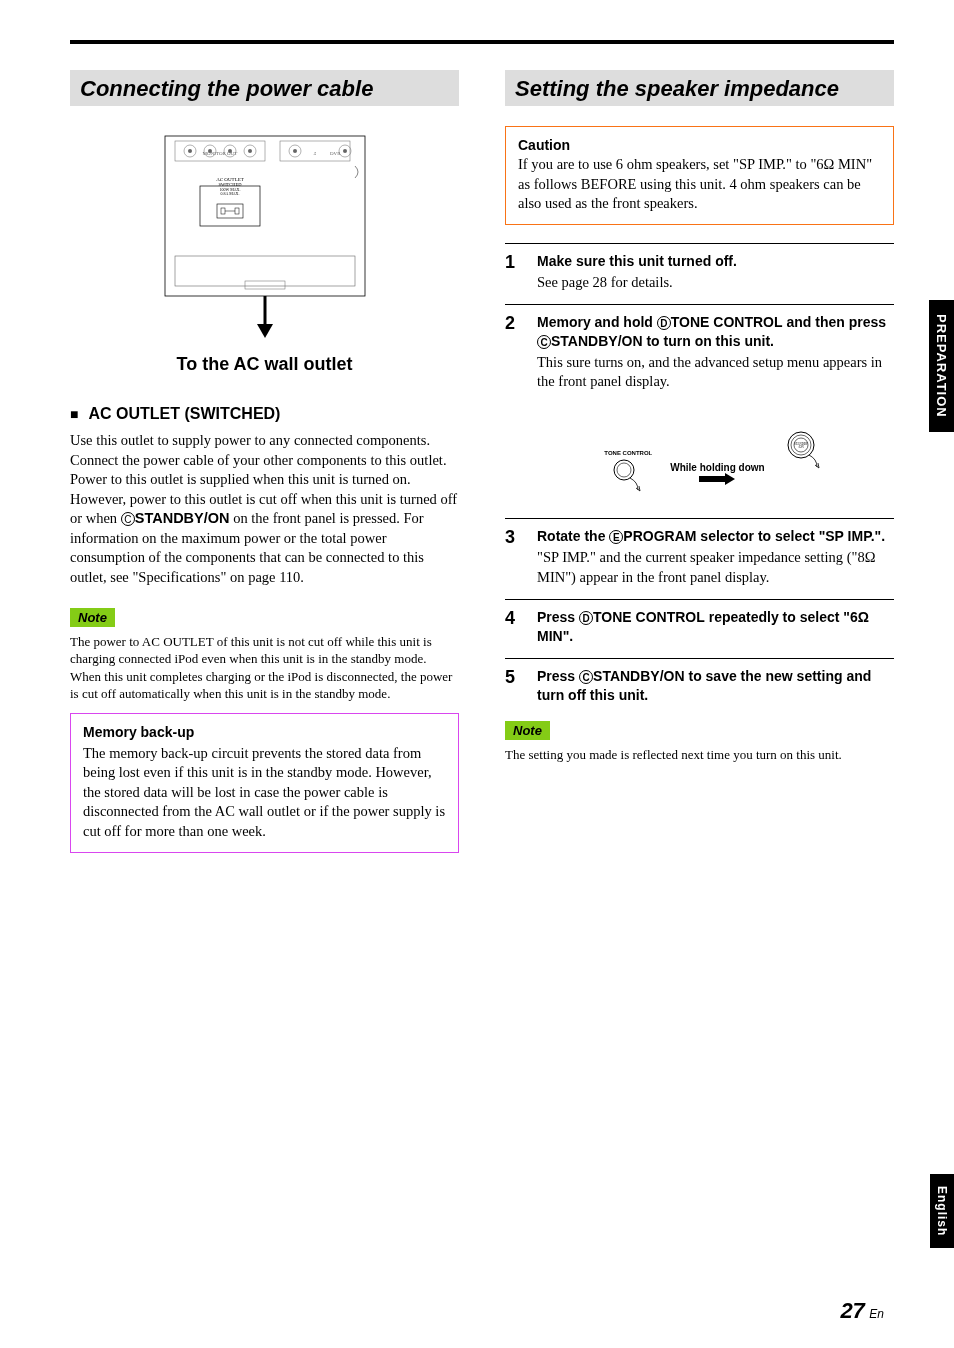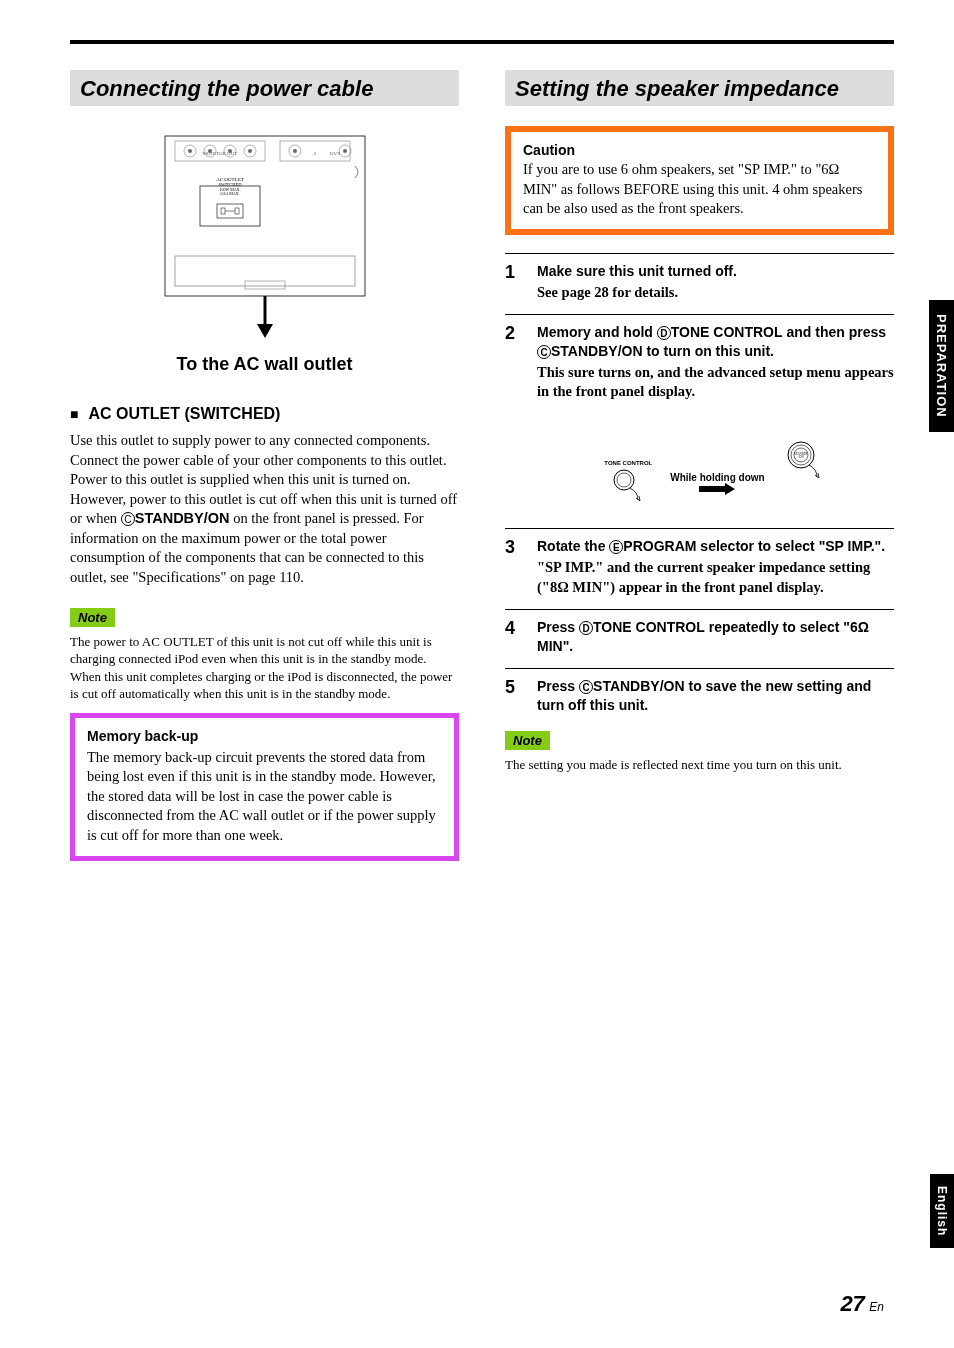--- a/index.html
+++ b/index.html
@@ -57,71 +57,71 @@
     font-family: Arial, Helvetica, sans-serif;
     font-weight: bold;
     font-style: italic;
     font-size: 13px;
     padding: 2px 8px;
     display: inline-block;
     margin: 10px 0 6px 0;
   }
   .note-text { font-size: 13px; line-height: 1.35; margin-bottom: 10px; }
   .memory-box {
-    border: 5px solid #d946ef;
+    border: 1px solid #d946ef;
     padding: 10px 12px;
     margin-top: 6px;
   }
   .memory-title {
     font-family: Arial, Helvetica, sans-serif;
     font-weight: bold;
     font-size: 14px;
     margin-bottom: 4px;
   }
   .caution-box {
-    border: 6px solid #f97316;
+    border: 1px solid #f97316;
     padding: 10px 12px;
     margin-bottom: 18px;
   }
   .caution-title {
     font-family: Arial, Helvetica, sans-serif;
     font-weight: bold;
     font-size: 14px;
     margin-bottom: 2px;
   }
   .step-rule { border-top: 1px solid #000; margin: 12px 0 8px 0; }
   .step { display: flex; gap: 14px; margin-bottom: 6px; }
   .step-num {
     font-family: Arial, Helvetica, sans-serif;
     font-weight: bold;
     font-size: 18px;
     min-width: 18px;
   }
   .step-body { flex: 1; }
   .step-head { font-family: Arial, Helvetica, sans-serif; font-weight: bold; font-size: 14px; line-height: 1.35; }
-  .step-sub { font-size: 14.5px; line-height: 1.35; margin-top: 2px; font-weight: bold; }
+  .step-sub { font-size: 14.5px; line-height: 1.35; margin-top: 2px; }
   .bold-control { font-family: Arial, Helvetica, sans-serif; font-weight: 900; }
   .side-tab {
     position: absolute;
     right: 0;
     background: #000;
     color: #fff;
     font-family: Arial, Helvetica, sans-serif;
     font-weight: bold;
     writing-mode: vertical-rl;
     padding: 14px 5px;
     font-size: 13px;
     letter-spacing: 1px;
   }
   .tab-prep { top: 300px; }
   .tab-eng { bottom: 100px; font-size: 12px; padding: 12px 5px; }
   .page-num {
     position: absolute;
     right: 70px;
-    bottom: 31px;
+    bottom: 24px;
     font-family: Arial, Helvetica, sans-serif;
     margin-top: 20px;
   }
   .page-num .big { font-weight: bold; font-style: italic; font-size: 22px; }
   .page-num .small { font-style: italic; font-size: 12px; }
   .hold-diagram { text-align: center; margin: 12px 0 8px 0; }
   .hold-label { font-family: Arial, Helvetica, sans-serif; font-weight: bold; font-size: 10px; margin-top: 44px; }
   .knob { display: inline-block; vertical-align: middle; }
   svg { display: block; margin: 0 auto; }
 </style>

